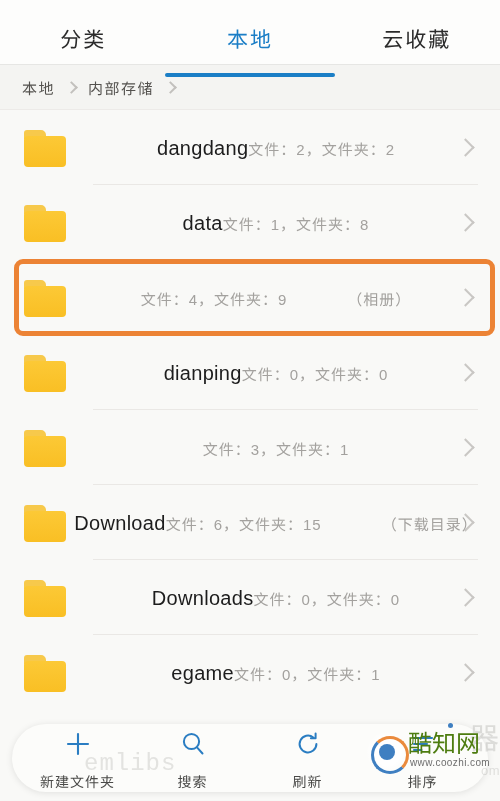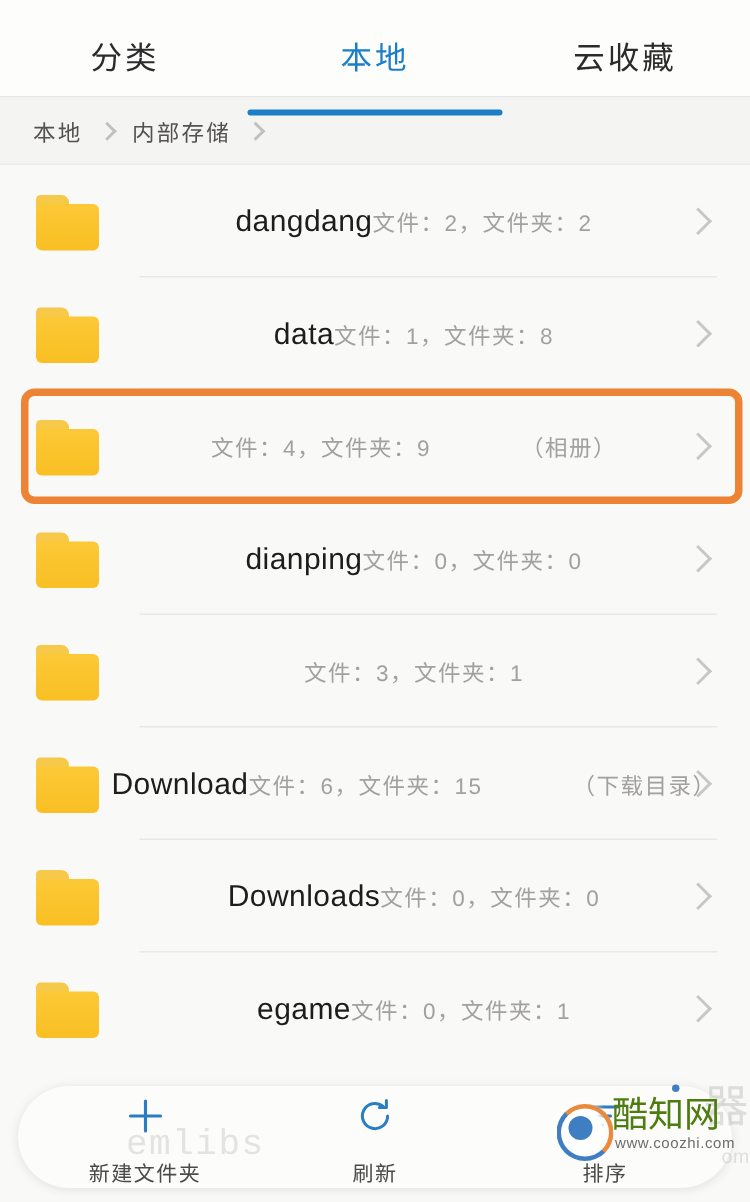--- a/index.html
+++ b/index.html
@@ -503,20 +503,29 @@
     <div class="tool">
       <span class="tool-icon">
         <svg width="30" height="30" viewBox="0 0 30 30" fill="none" stroke="currentColor" stroke-width="2.1" stroke-linecap="round">
           <line x1="15" y1="5" x2="15" y2="25"></line>
           <line x1="5" y1="15" x2="25" y2="15"></line>
         </svg>
       </span>
       <span class="tool-label">新建文件夹</span>
     </div>
 
+    <div class="tool">
+      <span class="tool-icon">
+        <svg width="28" height="28" viewBox="0 0 28 28" fill="none" stroke="currentColor" stroke-width="2" stroke-linecap="round">
+          <circle cx="12.5" cy="11.5" r="7.6"></circle>
+          <line x1="18" y1="17.4" x2="23.5" y2="23.5"></line>
+        </svg>
+      </span>
+      <span class="tool-label">搜索</span>
+    </div>
 
     <div class="tool">
       <span class="tool-icon">
         <svg width="28" height="28" viewBox="0 0 28 28" fill="none" stroke="currentColor" stroke-width="2" stroke-linecap="round">
           <path d="M22.4 14a8.4 8.4 0 1 1-3.1-6.5"></path>
           <path d="M21.6 3.6 L21.6 8.3 L16.9 8.3" stroke-linejoin="round"></path>
         </svg>
       </span>
       <span class="tool-label">刷新</span>
     </div>

